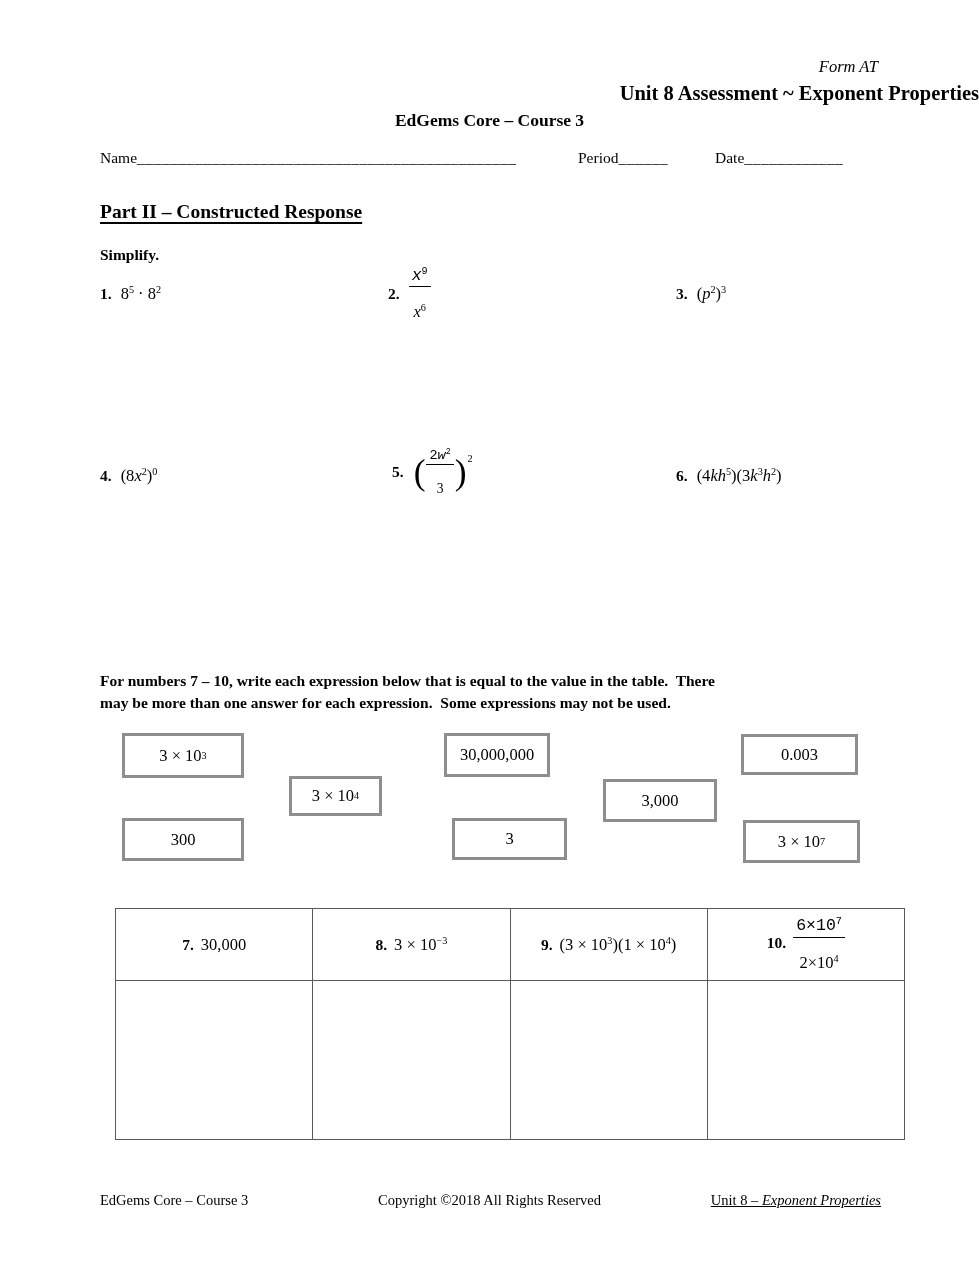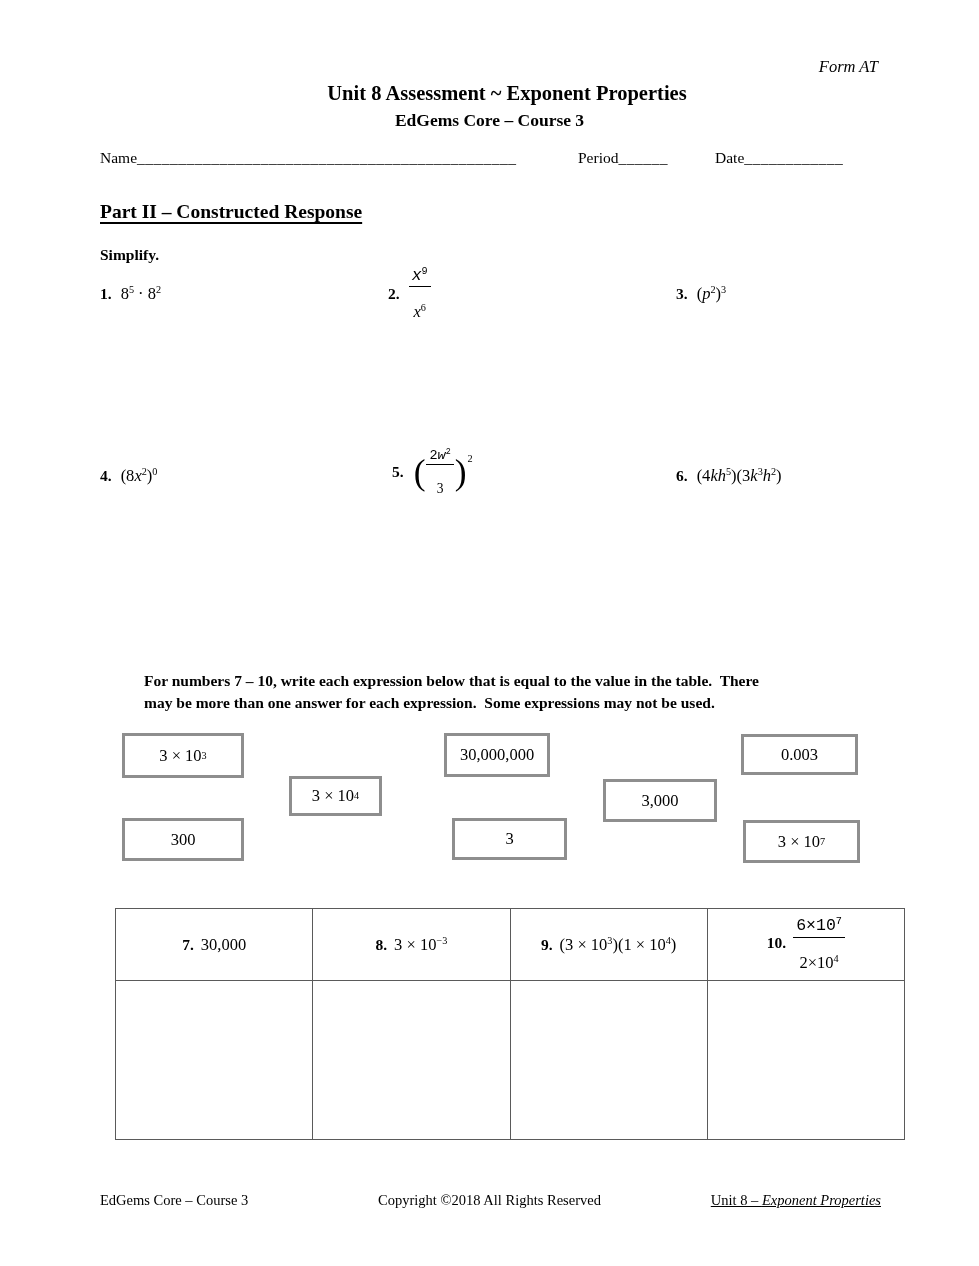--- a/index.html
+++ b/index.html
@@ -17,21 +17,21 @@
   i { font-style: italic; }
   sup { font-size:0.62em; line-height:0; vertical-align:0.55em; }
   sup.hi { vertical-align:1.35em; }
   .frac { display:inline-block; vertical-align:middle; text-align:center; line-height:1.12; }
   .frac .fnum { display:block; border-bottom:1.4px solid #000; padding:0 3px 1px;font-family:Liberation Mono, monospace; }
   .frac .fden { display:block; padding:16px 3px 0; }
   .frac.small { font-size:0.82em; }
   .bigp { font-size:2.15em; font-weight:400; vertical-align:middle; line-height:0.75; padding:0 1px; }
 
   #form-label { top:57px; right:101px; font-style:italic; font-size:16.5px; }
-  #page-title { top:82px; left:0; width:100%; text-align:center; font-weight:bold; font-size:20.5px;padding-left:35px; }
+  #page-title { top:82px; left:0; width:100%; text-align:right; font-weight:bold; font-size:20.5px;padding-left:35px; }
   #page-subtitle { top:110px; left:0; width:100%; text-align:center; font-weight:bold; font-size:17.5px; }
 
   .fill-line { letter-spacing:0.5px; }
   #name-field { top:149px; left:100px; font-size:15.5px;text-align:right; }
   #period-field { top:149px; left:578px; font-size:15.5px; }
   #date-field { top:149px; left:715px; font-size:15.5px; }
 
   #section-heading { top:201px; left:100px; font-weight:bold; font-size:19.5px;
     text-decoration:underline; text-decoration-thickness:2px; text-underline-offset:4px; }
   #simplify-label { top:246px; left:100px; font-weight:bold; font-size:15.5px; }
@@ -39,21 +39,21 @@
   .problem { display:flex; align-items:center; height:52px; font-size:16.5px; }
   .pnum { font-weight:bold; margin-right:9px; font-size:15.5px; }
   #p1 { top:268px; left:100px; }
   #p2 { top:268px; left:388px; }
   #p3 { top:268px; left:676px; }
   #p4 { top:450px; left:100px; }
   #p5 { top:446px; left:392px; }
   #p6 { top:450px; left:676px; }
 
   #matching-instruction { top:670px; left:100px; width:778px; font-weight:bold;
-    font-size:15.5px; line-height:1.42;margin-left:44px; }
+    font-size:15.5px; line-height:1.42; }
   #matching-instruction div { white-space:pre-wrap; }
 
   .tile { position:absolute; border:3px solid #8e8e8e; background:#fff;
     display:flex; align-items:center; justify-content:center; font-size:16.5px; }
   #tile-1 { left:122px; top:733px; width:122px; height:45px; }
   #tile-2 { left:444px; top:733px; width:106px; height:44px; }
   #tile-3 { left:741px; top:734px; width:117px; height:41px; }
   #tile-4 { left:289px; top:776px; width:93px;  height:40px; }
   #tile-5 { left:603px; top:779px; width:114px; height:43px; }
   #tile-6 { left:122px; top:818px; width:122px; height:43px; }

